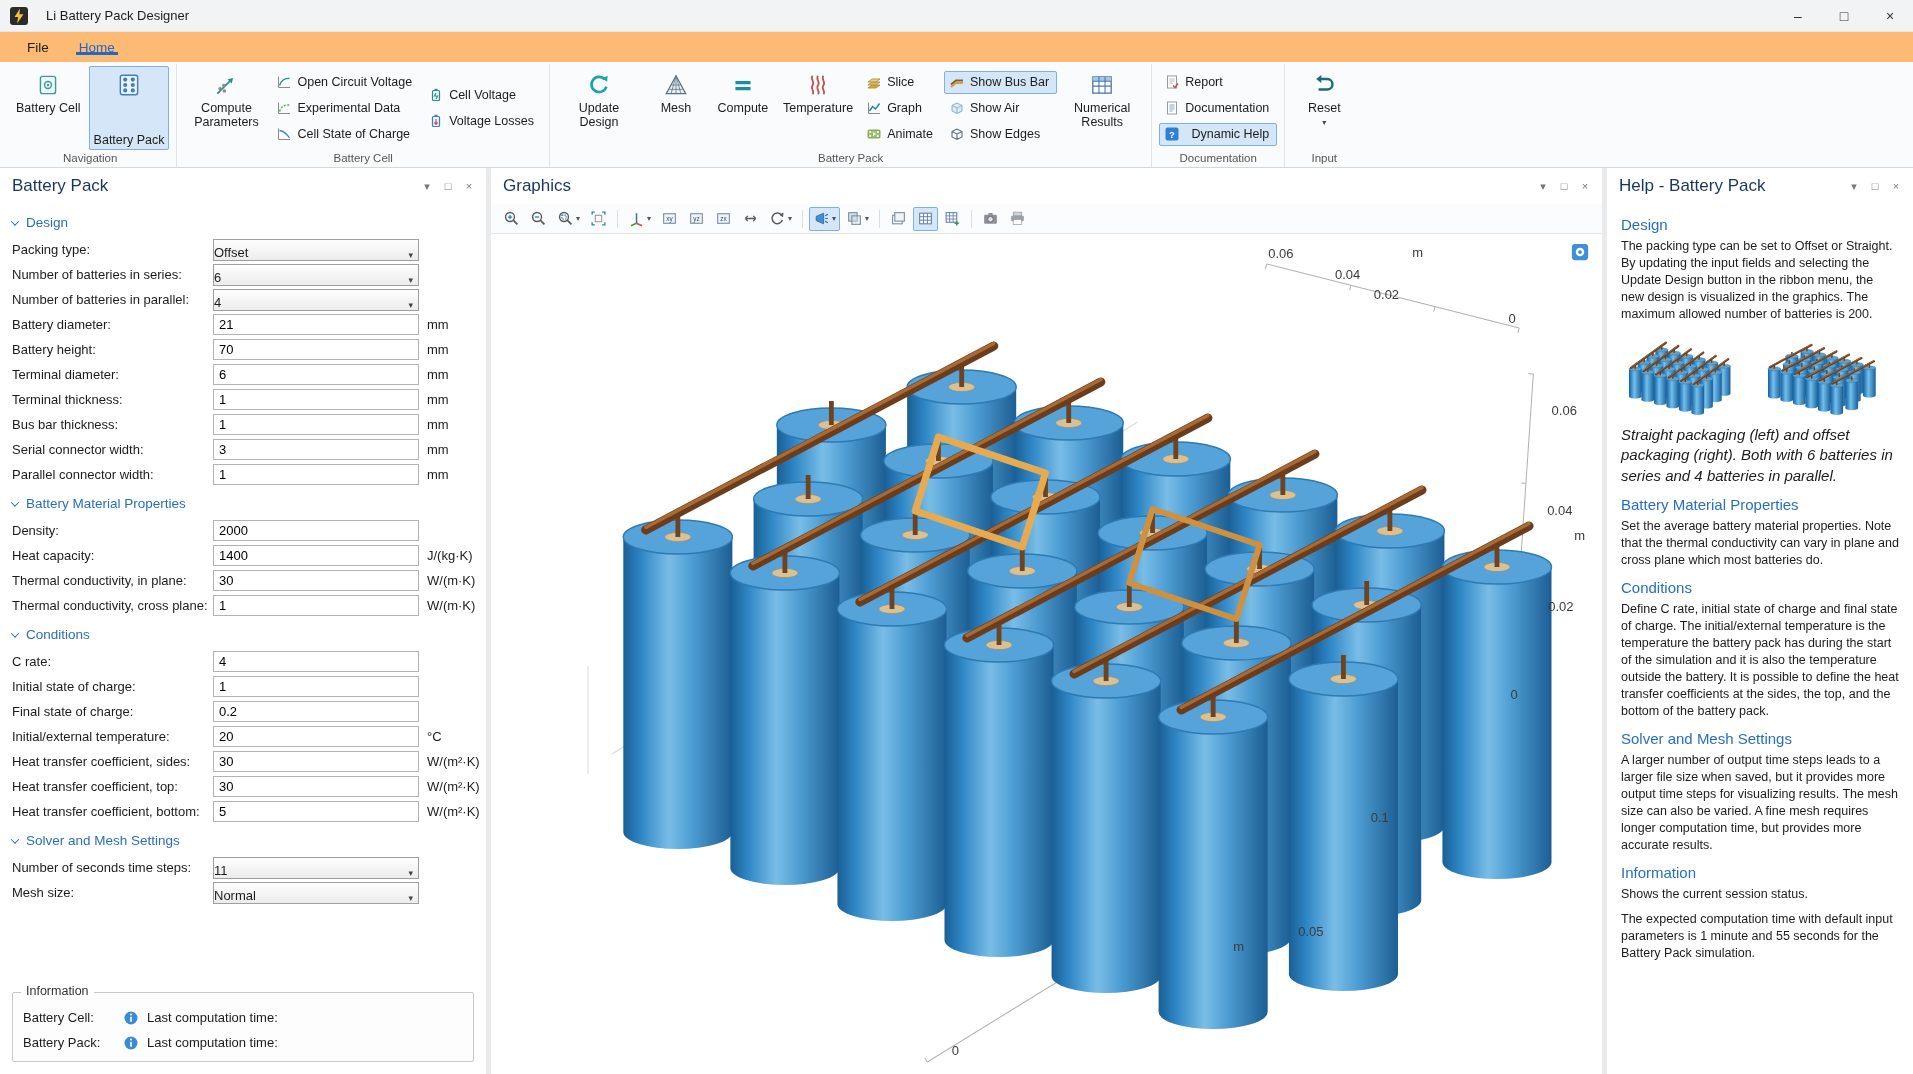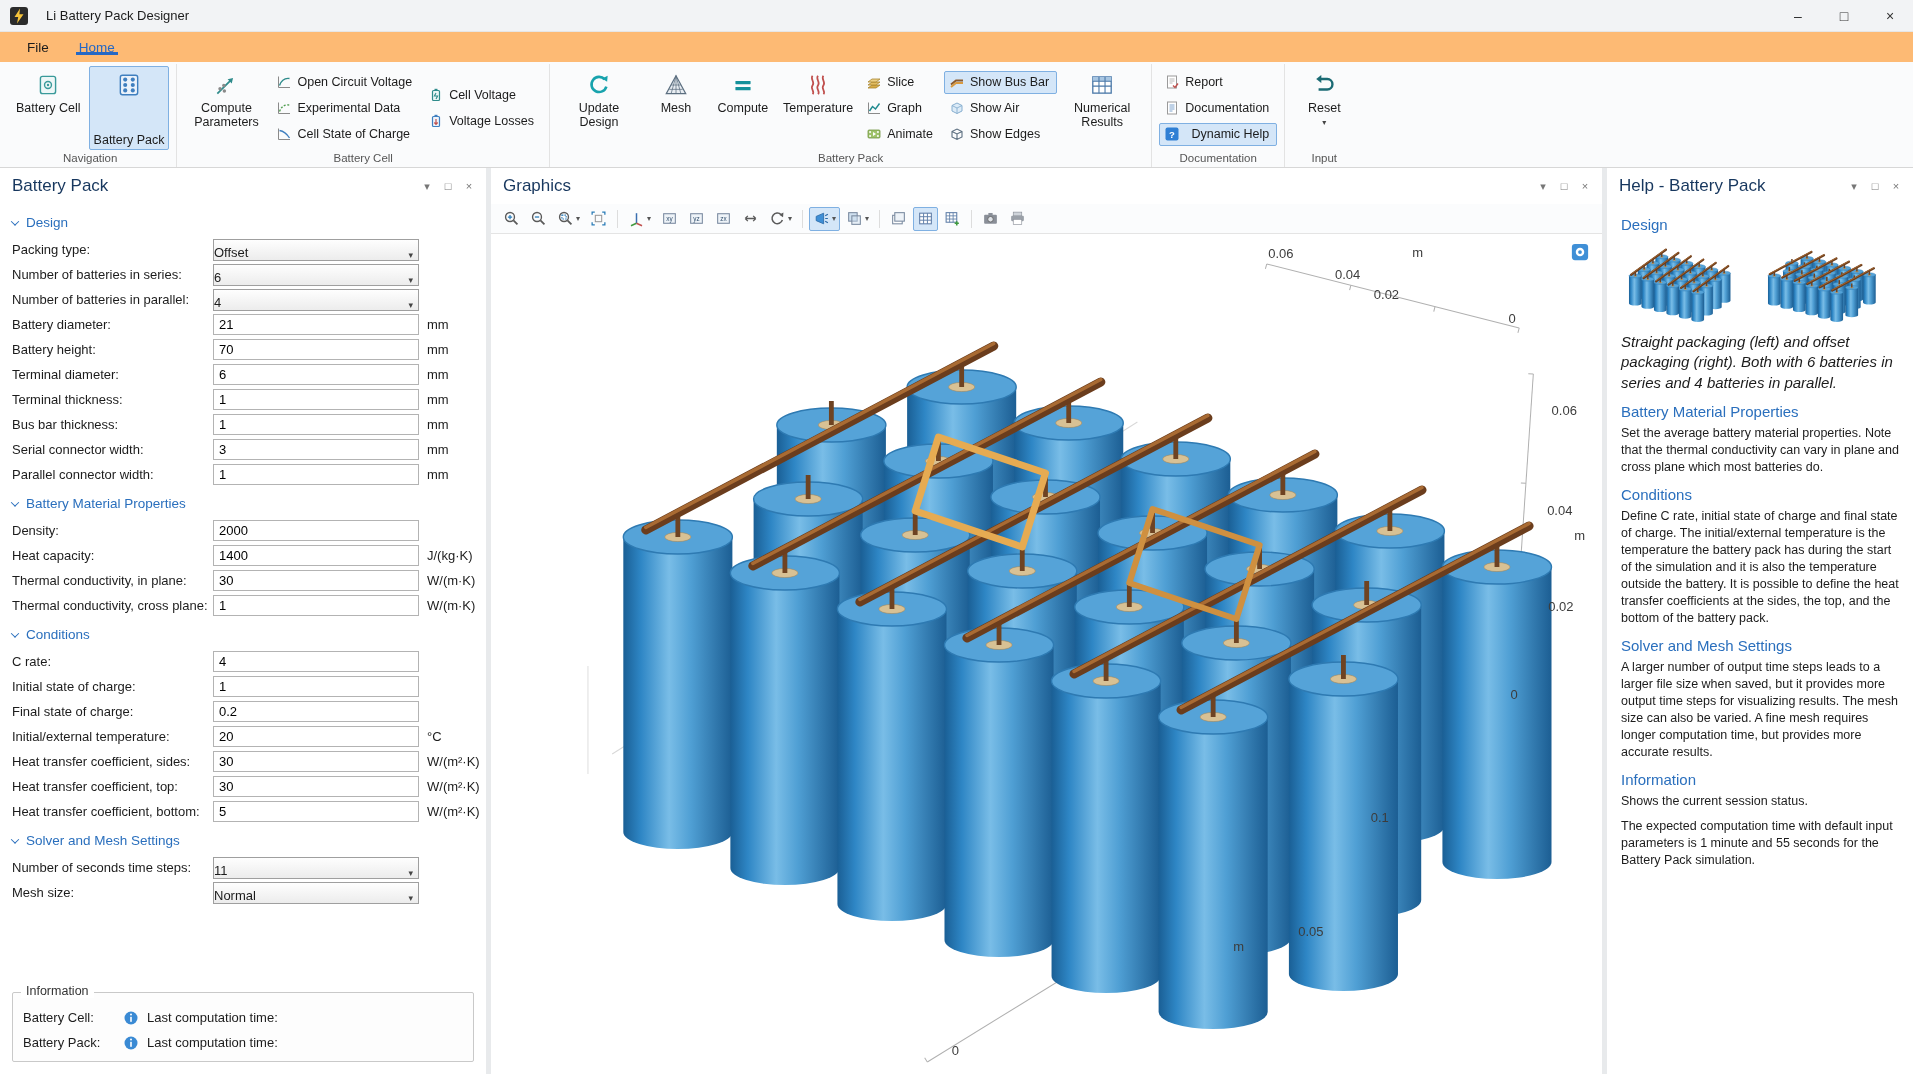--- a/index.html
+++ b/index.html
@@ -908,20 +908,21 @@
       <div class="panel-header">
         <span class="panel-title">Help - Battery Pack</span>
         <span class="panel-icons" id="help-panel-icons">
             <span class="p-ic">▾</span>
             <span class="p-ic">□</span>
             <span class="p-ic">×</span>
           </span>
       </div>
       <div class="help-body" id="help-body">
           <h3 class="help-h">Design</h3>
+          <p class="help-p">The packing type can be set to Offset or Straight.  By updating the input fields and selecting the Update Design button in the ribbon menu, the new design is visualized in the graphics. The maximum allowed number of batteries is 200.</p>
           <div class="help-images">
             <svg viewBox="0 0 130 86" class="mini">
               <defs>
                 <linearGradient id="cylM1" x1="0" y1="0" x2="1" y2="0">
                   <stop offset="0" stop-color="#1a5f95"></stop>
                   <stop offset="0.16" stop-color="#2e86c5"></stop>
                   <stop offset="0.42" stop-color="#79bde7"></stop>
                   <stop offset="0.62" stop-color="#4f9fd4"></stop>
                   <stop offset="1" stop-color="#1c5e93"></stop>
                 </linearGradient>

